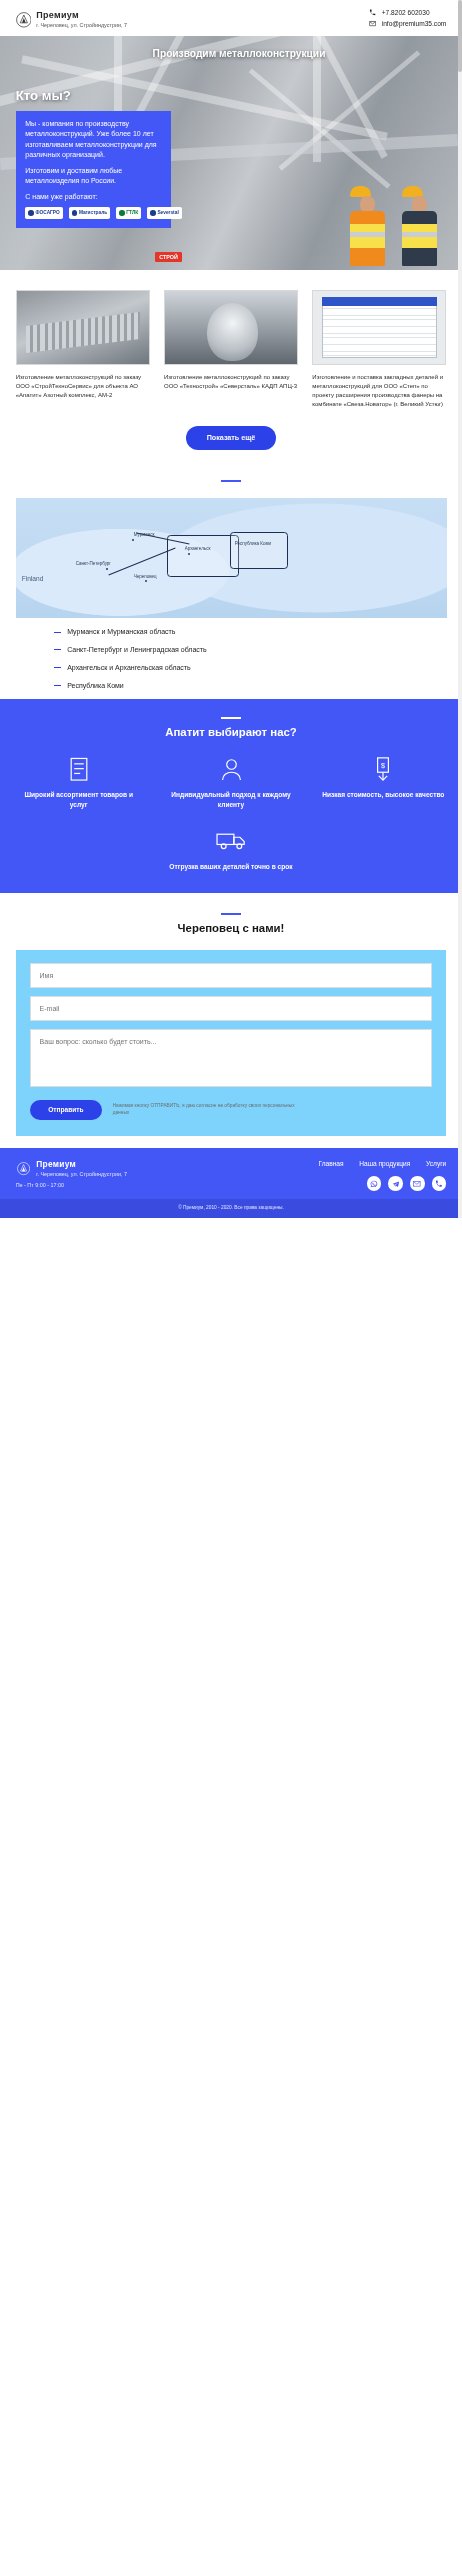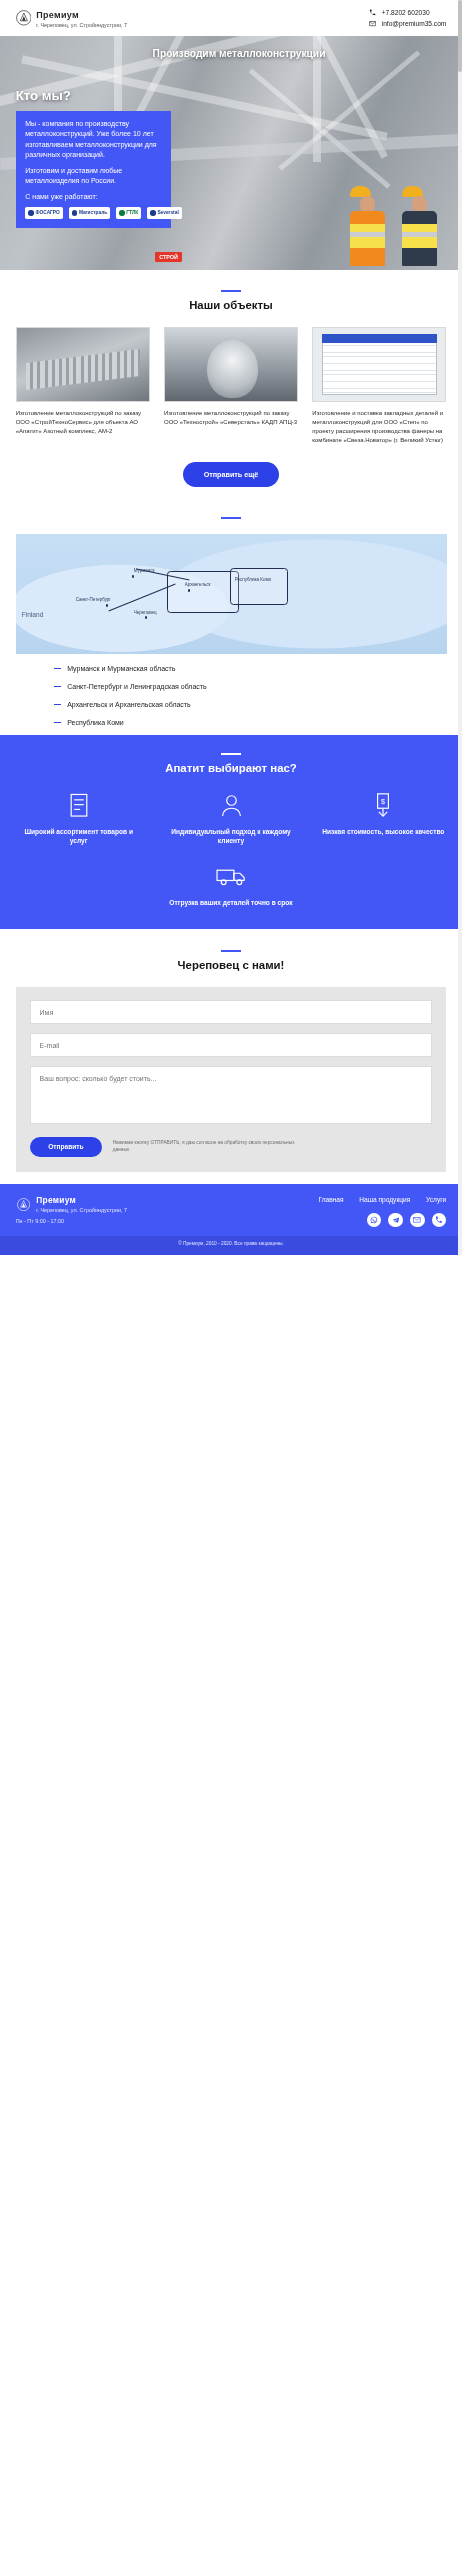--- a/index.html
+++ b/index.html
@@ -11,21 +11,21 @@
   }
   .page { width: 462px; position: relative; overflow: hidden; }
 
   
   .topbar {
     display: flex; justify-content: space-between; align-items: center;
     padding: 8.4px 15.7px 6px 15.7px;
     background: #ffffff;
     font-size: 6.6px;
   }
-  .brand { display: flex; align-items: flex-start; gap: 4.8px; }
+  .brand { display: flex; align-items: flex-end; gap: 4.8px; }
   .brand .logomark {
     width: 15.7px; height: 15.7px; flex: 0 0 15.7px;
     display: flex; align-items: center; justify-content: center;
   }
   .brand .logomark svg { display: block; }
   .brand-text { line-height: 1.15; }
   .brand-name { font-size: 9px; font-weight: 700; color: #2a2a2a; letter-spacing: 0.3px; }
   .brand-addr { font-size: 5.4px; color: #555; margin-top: 1.2px; }
   .contacts { text-align: left; font-size: 6.6px; color: #222; }
   .contact-row { display: flex; align-items: center; gap: 4.8px; margin-bottom: 2.4px; }
@@ -176,21 +176,21 @@
   .why .sec-head .rule { background: #fff; }
   .why-row { display: flex; justify-content: space-between; gap: 7.2px; margin-top: 3.6px; }
   .why-item { width: 126px; text-align: center; }
   .why-item .icon { height: 31px; display:flex; align-items:center; justify-content:center; margin-bottom: 6px; }
   .why-item .icon svg { display: block; }
   .why-item .txt { font-size: 6.6px; font-weight: 700; line-height: 1.4; }
   .why-row.single { justify-content: center; margin-top: 15.7px; }
 
   
   .contact-sec { padding: 20.5px 15.7px 12px 15.7px; }
-  .form-panel { background: #e5e5e5; padding: 13.2px 14.5px 15.7px 14.5px; }
+  .form-panel { background: #7dd3fc; padding: 13.2px 14.5px 15.7px 14.5px; }
   .field {
     width: 100%; background: #ffffff; border: 0.6px solid #dcdcdc;
     padding: 7.8px 8.4px; font-size: 7px; color: #9a9a9a;
     font-family: "Liberation Sans", sans-serif; margin-bottom: 8.4px;
   }
   textarea.field { height: 58px; resize: none; }
   .form-foot { display: flex; align-items: center; gap: 11px; margin-top: 2.4px; }
   .btn-send {
     background: #2c41e8; color: #fff; border: none; border-radius: 12px;
     padding: 6.6px 18px; font-size: 6.6px; font-weight: 700; cursor: pointer;
@@ -316,40 +316,36 @@
     <div class="worker w2">
       <div class="helmet"></div>
         <div class="head"></div>
         <div class="body"></div>
         <div class="vest"></div>
     </div>
     <div class="hero-hardhat-logo">СТРОЙ</div>
   </div>
 
   <div class="section">
-    <div class="sec-head">
-      <div class="rule"></div>
-      <h2>Наши объекты</h2>
-    </div>
     <div class="projects">
       <div class="project">
         <div class="thumb t1"></div>
         <p>Изготовление металлоконструкций по заказу ООО «СтройТехноСервис» для объекта АО «Апатит» Азотный комплекс, АМ-2</p>
       </div>
       <div class="project">
         <div class="thumb t2"></div>
         <p>Изготовление металлоконструкций по заказу ООО «Технострой» «Северсталь» КАДП АПЦ-3</p>
       </div>
       <div class="project">
         <div class="thumb t3"></div>
         <p>Изготовление и поставка закладных деталей и металлоконструкций для ООО «Степ» по проекту расширения производства фанеры на комбинате «Свеза.Новатор» (г. Великий Устюг)</p>
       </div>
     </div>
     <div class="btn-wrap">
-      <button class="btn">Отправить ещё</button>
+      <button class="btn">Показать ещё</button>
     </div>
   </div>
 
   <div class="section" style="padding-bottom:0;">
     <div class="sec-head">
       <div class="rule"></div>
     </div>
   </div>
   <div class="map-wrap">
     <div class="map">

